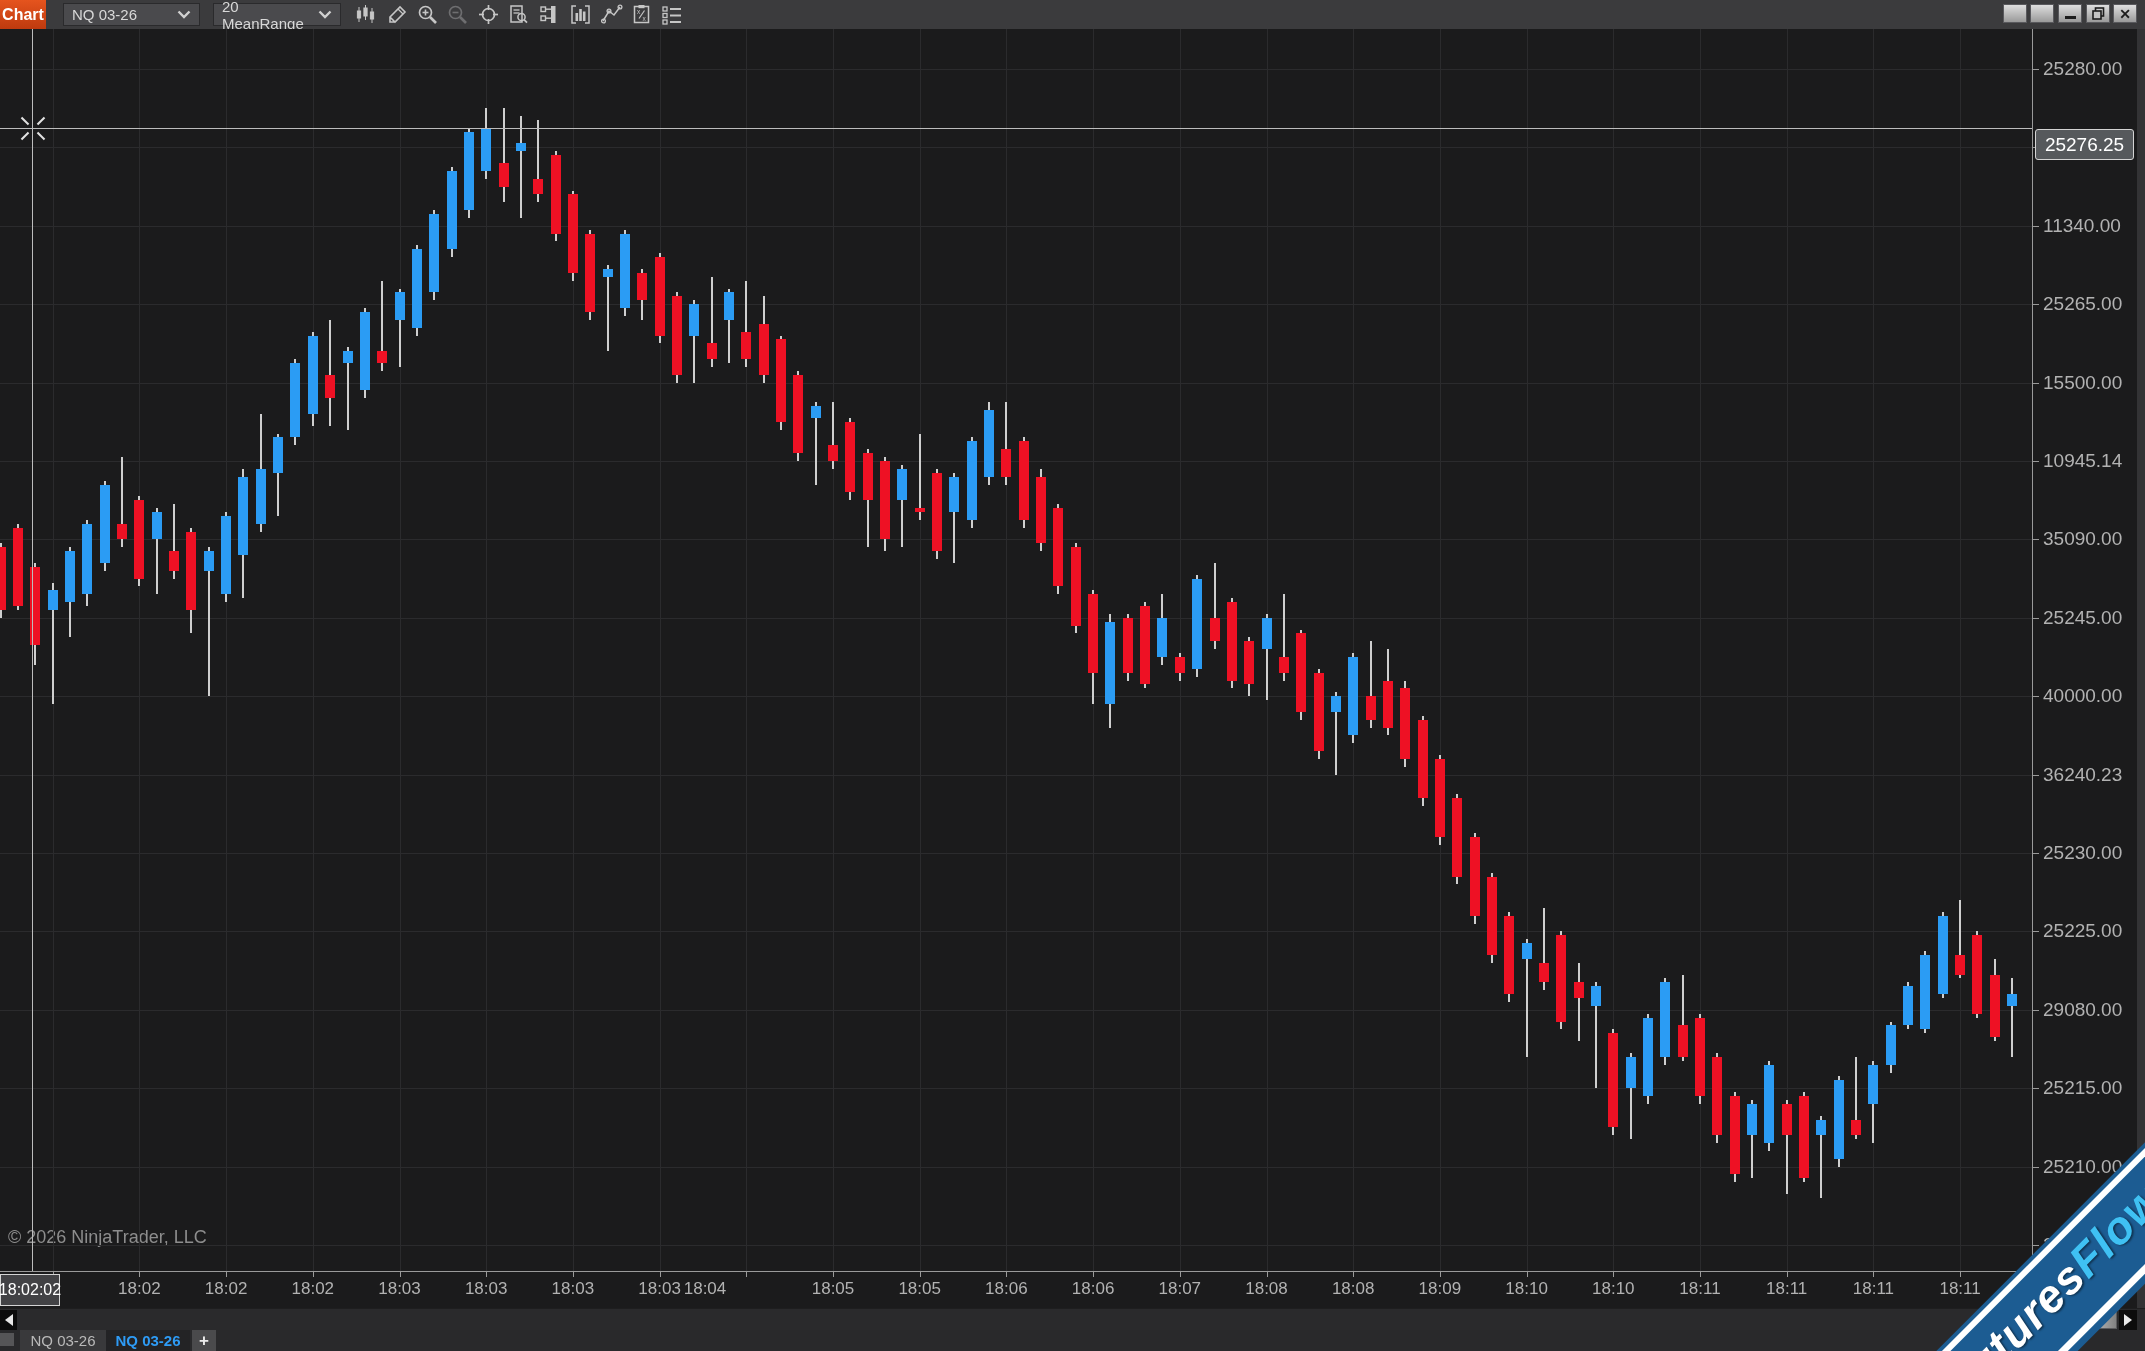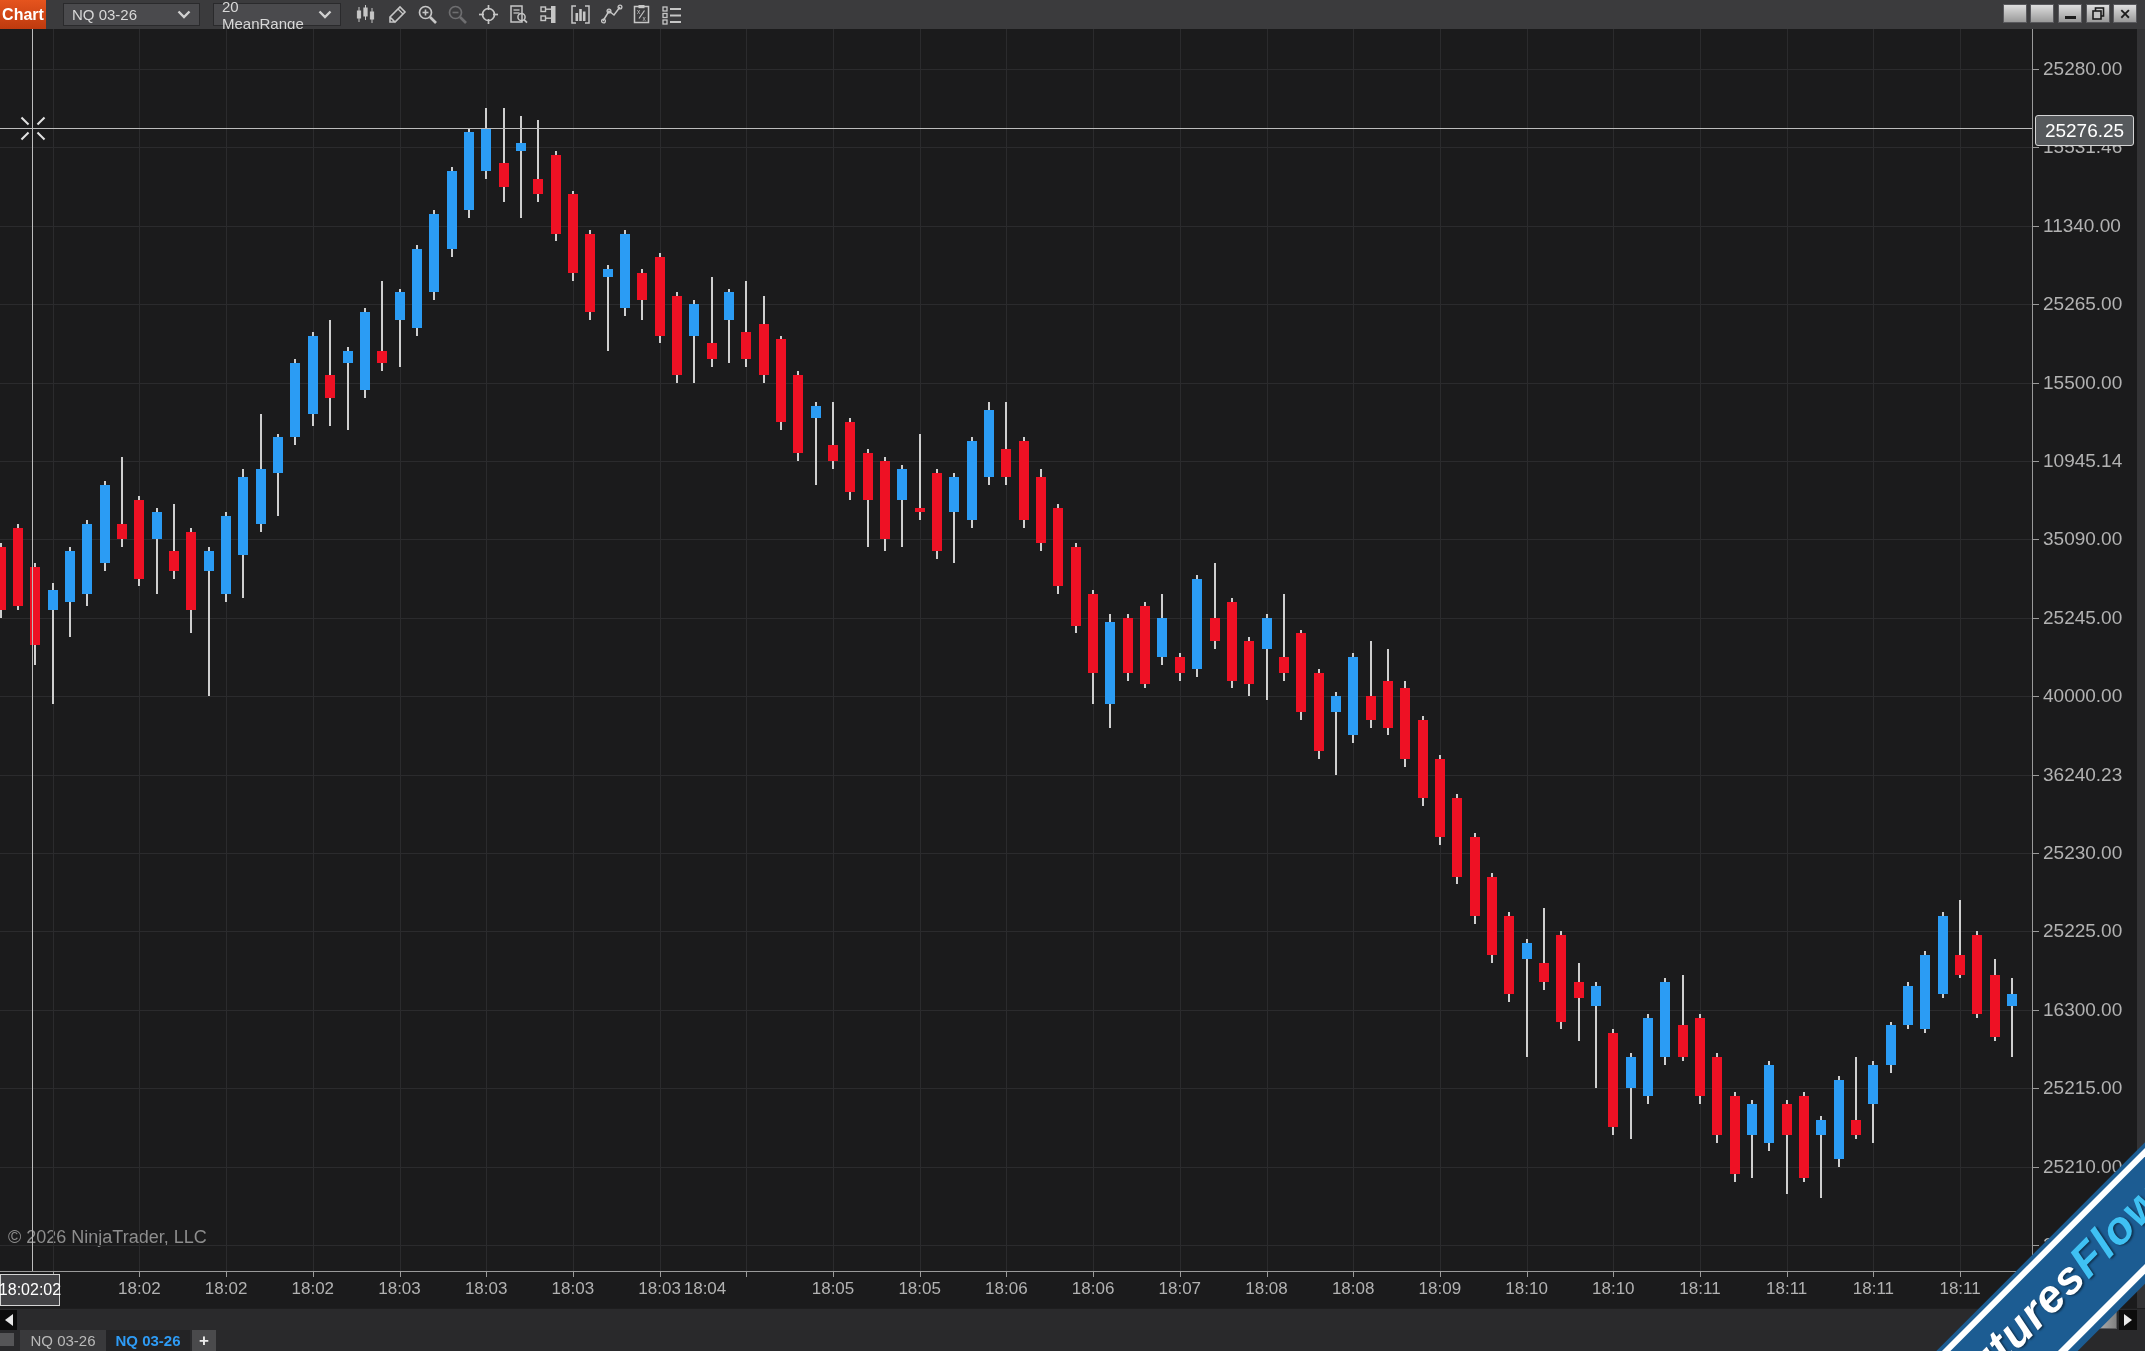--- a/index.html
+++ b/index.html
@@ -499,21 +499,21 @@
       <div class="body" style="left: 2007.14px; top: 965.12px; height: 11.76px; background: rgb(43, 156, 244);"></div>
       <div class="xline-v" style="left: 31.5px;"></div>
       <div class="xline-h" style="top: 98.8px;"></div>
       <div class="xdash" style="left: 19.5px; top: 90.8px; transform: rotate(45deg);"></div>
       <div class="xdash" style="left: 35.5px; top: 90.8px; transform: rotate(-45deg);"></div>
       <div class="xdash" style="left: 19.5px; top: 105.8px; transform: rotate(-45deg);"></div>
       <div class="xdash" style="left: 35.5px; top: 105.8px; transform: rotate(45deg);"></div>
     </div>
 
   <div id="price-axis">
-    <div id="price-marker" style="top: 86px;">25276.25</div>
+    <div id="price-marker" style="top: 100px;">25276.25</div>
   <div class="ptick" style="top: 40px;"></div>
       <div class="plabel" style="top: 29px;">25280.00</div>
       <div class="ptick" style="top: 118.4px;"></div>
       <div class="plabel" style="top: 107.4px;">15531.46</div>
       <div class="ptick" style="top: 196.8px;"></div>
       <div class="plabel" style="top: 185.8px;">11340.00</div>
       <div class="ptick" style="top: 275.2px;"></div>
       <div class="plabel" style="top: 264.2px;">25265.00</div>
       <div class="ptick" style="top: 353.6px;"></div>
       <div class="plabel" style="top: 342.6px;">15500.00</div>
@@ -525,21 +525,21 @@
       <div class="plabel" style="top: 577.8px;">25245.00</div>
       <div class="ptick" style="top: 667.2px;"></div>
       <div class="plabel" style="top: 656.2px;">40000.00</div>
       <div class="ptick" style="top: 745.6px;"></div>
       <div class="plabel" style="top: 734.6px;">36240.23</div>
       <div class="ptick" style="top: 824px;"></div>
       <div class="plabel" style="top: 813px;">25230.00</div>
       <div class="ptick" style="top: 902.4px;"></div>
       <div class="plabel" style="top: 891.4px;">25225.00</div>
       <div class="ptick" style="top: 980.8px;"></div>
-      <div class="plabel" style="top: 969.8px;">16300.00</div>
+      <div class="plabel" style="top: 969.8px;">29080.00</div>
       <div class="ptick" style="top: 1059.2px;"></div>
       <div class="plabel" style="top: 1048.2px;">25215.00</div>
       <div class="ptick" style="top: 1137.6px;"></div>
       <div class="plabel" style="top: 1126.6px;">25210.00</div>
       <div class="ptick" style="top: 1216px;"></div>
       <div class="plabel" style="top: 1205px;">25205.00</div>
     </div>
   <div id="edge-strip"></div>
 
   <div id="time-axis">

